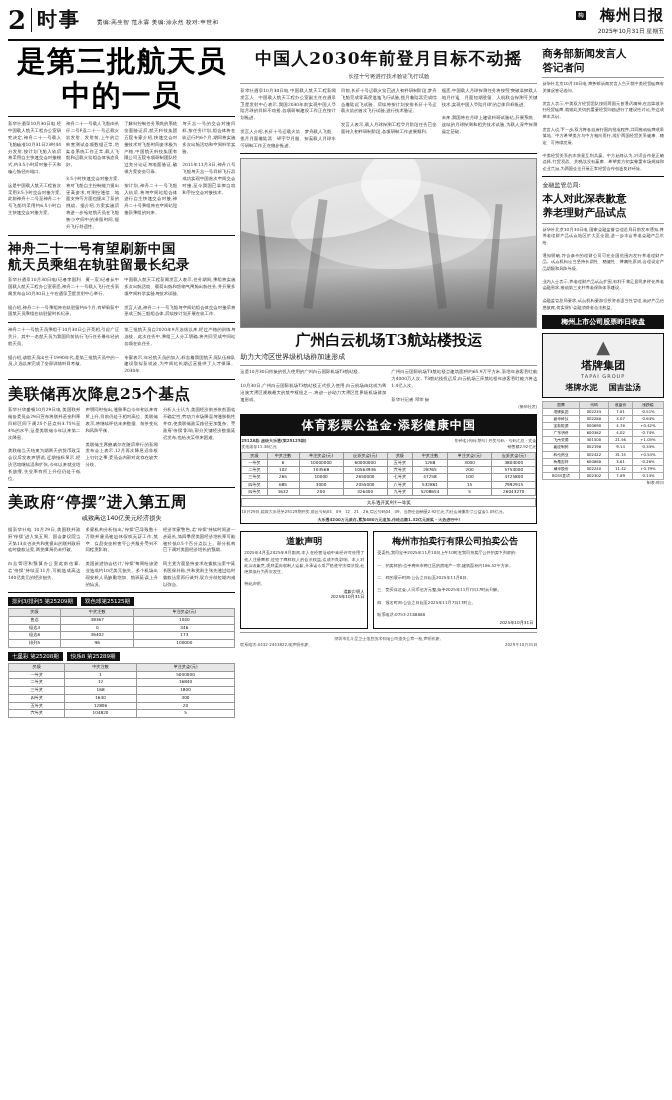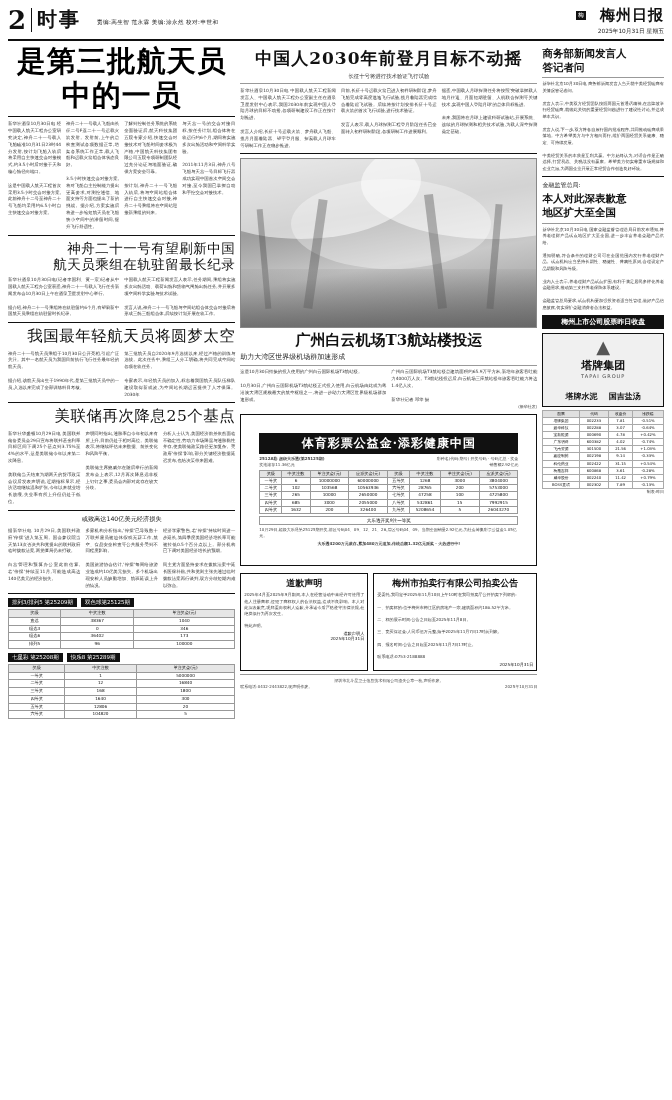--- a/index.html
+++ b/index.html
@@ -44,22 +44,22 @@
   .newscol { flex:1; }
   .body-text {
     font-size:4.4px; line-height:1.55; text-align:justify; color:#333;
     font-family:"DejaVu Sans", sans-serif;
   }
 
   .rule { border-top:1px solid #111; margin:4px 0; }
   .rule-thin { border-top:1px solid #999; margin:3px 0; }
 
   .sub-head {
-    font-family:"DejaVu Serif", serif; font-weight:normal; font-size:15.5px;
-    line-height:1.25; text-align:right; margin:3px 0 3px 0; letter-spacing:.5px;
+    font-family:"DejaVu Serif", serif; font-weight:bold; font-size:15.5px;
+    line-height:1.25; text-align:left; margin:3px 0 3px 0; letter-spacing:.5px;
   }
   .sub-head.small { font-size:13.5px; }
   .shoulder { font-size:5.4px; text-align:center; color:#333; margin-bottom:2px; }
   .kicker { font-size:6.2px; text-align:center; color:#222; margin:2px 0; }
 
   .mid-head {
     font-family:"DejaVu Serif", serif; font-weight:bold; font-size:17px;
     text-align:center; letter-spacing:1px; margin:2px 0 3px;
   }
 
@@ -79,21 +79,21 @@
   }
   .photo-caption {
     font-family:"DejaVu Serif", serif; font-weight:bold; font-size:15px;
     text-align:center; margin-top:3px;
   }
   .photo-sub { font-size:7px; text-align:left; margin-top:2px; color:#222; }
 
   .two-col-small { display:flex; gap:5px; margin-top:3px; }
 
   
-  .lottery-box { border:1px solid #111; margin-top:4px; padding:18px; }
+  .lottery-box { border:1px solid #111; margin-top:4px; padding:0; }
   .lottery-title {
     background:#111; color:#fff; text-align:center; font-weight:bold;
     font-size:12px; padding:2px 0; font-family:"DejaVu Serif", serif; letter-spacing:1px;
   }
   table.lot { width:100%; border-collapse:collapse; font-size:4.2px; margin-top:2px; }
   table.lot th, table.lot td { border:1px solid #999; padding:0 1px; text-align:center; line-height:1.5; }
   table.lot th { background:#e4e4e4; font-weight:normal; }
   .lot-strip { font-size:4.6px; text-align:center; padding:1px 0; border:1px solid #999; margin-top:2px; }
 
   
@@ -103,21 +103,21 @@
 
   
   .ad-box { border:1px solid #111; margin-top:4px; padding:3px; }
   .ad-title { font-family:"DejaVu Serif", serif; font-weight:bold; font-size:9px; text-align:center; }
   .ad-body { font-size:4.1px; line-height:1.5; text-align:justify; color:#333; margin-top:2px; }
 
   .brand-ad { border:1px solid #111; margin-top:4px; background:#f0f0f0; padding:4px 3px; text-align:center; }
   .brand-logo { font-size:18px; color:#555; line-height:1; }
   .brand-name { font-family:"DejaVu Serif", serif; font-weight:bold; font-size:11px; margin-top:2px; }
   .brand-en { font-size:5px; color:#444; letter-spacing:1px; }
-  .brand-line { font-size:8px; font-family:"DejaVu Serif", serif; font-weight:bold; margin-top:12px; }
+  .brand-line { font-size:8px; font-family:"DejaVu Serif", serif; font-weight:bold; margin-top:3px; }
 
   .stock-title { background:#111; color:#fff; font-size:7px; text-align:center; padding:2px; font-weight:bold; }
   table.stk { width:100%; border-collapse:collapse; font-size:3.8px; }
   table.stk th, table.stk td { border:1px solid #aaa; text-align:center; padding:0; line-height:1.6; }
   table.stk th { background:#e0e0e0; font-weight:normal; }
 
   
   .fin-header { display:flex; gap:4px; margin-top:4px; }
   .fin-tag { background:#111; color:#fff; font-size:5.5px; padding:1px 4px; }
   table.fin { width:100%; border-collapse:collapse; font-size:4.2px; margin-top:2px; }
@@ -185,21 +185,20 @@
         <div class="newscol body-text" style="white-space:pre-line">新华社酒泉10月30日电(记者李国利、黄一宸)记者从中国载人航天工程办公室获悉,神舟二十一号载人飞行任务新闻发布会10月30日上午在酒泉卫星发射中心举行。
 
 据介绍,神舟二十一号乘组将在轨驻留约6个月,有望刷新中国航天员乘组在轨驻留时长纪录。</div>
         <div class="newscol body-text" style="white-space:pre-line">中国载人航天工程新闻发言人表示,任务期间,乘组将实施多次出舱活动、载荷出舱和货物气闸舱出舱任务,并开展多项空间科学实验与技术试验。
 
 发言人说,神舟二十一号飞船与空间站组合体交会对接后将形成三舱三船组合体,后续按计划开展在轨工作。</div>
       </div>
 
       <div class="rule"></div>
 
-      <div class="sub-head">我国最年轻航天员将圆梦太空</div>
       <div class="colwrap">
         <div class="newscol body-text" style="white-space:pre-line">神舟二十一号航天员乘组于10月30日公开亮相,引起广泛关注。其中一名航天员为我国目前执行飞行任务最年轻的航天员。
 
 据介绍,该航天员出生于1990年代,是第三批航天员中的一员,入选以来完成了全部训练科目考核。</div>
         <div class="newscol body-text" style="white-space:pre-line">第三批航天员自2020年9月选拔以来,经过严格的训练与选拔。此次任务中,乘组三人分工明确,将共同完成空间站各项在轨任务。
 
 专家表示,年轻航天员的加入,标志着我国航天员队伍梯队建设取得新成效,为空间站长期运营提供了人才保障。2030年</div>
       </div>
 
       <div class="rule"></div>
@@ -210,20 +209,21 @@
 
 美联储当天结束为期两天的货币政策会议后发表声明说,近期指标显示,经济活动继续温和扩张,今年以来就业增长放缓,失业率有所上升但仍处于低位。</div>
         <div class="newscol body-text" style="white-space:pre-line">声明同时指出,通胀率自今年初以来有所上升,目前仍处于相对高位。美联储表示,将继续评估未来数据、前景变化和风险平衡。
 
 美联储主席鲍威尔在随后举行的新闻发布会上表示,12月再次降息远非板上钉钉之事,委员会内部对此存在较大分歧。</div>
         <div class="newscol body-text" style="white-space:pre-line">分析人士认为,美国经济前景依然面临不确定性,劳动力市场降温与通胀黏性并存,使美联储政策路径更加复杂。受政府'停摆'影响,部分关键经济数据延迟发布,也给决策带来困难。</div>
       </div>
 
       <div class="rule"></div>
 
+      <div class="sub-head">美政府“停摆”进入第五周</div>
       <div class="kicker">或致高达140亿美元经济损失</div>
       <div class="colwrap">
         <div class="newscol body-text" style="white-space:pre-line">据新华社电 10月29日,美国联邦政府'停摆'进入第五周。国会参议院当天第13次否决共和党提出的联邦政府临时拨款法案,两党僵局仍未打破。
 
 白宫管理和预算办公室此前估算,若'停摆'持续至11月,可能造成高达140亿美元的经济损失。</div>
         <div class="newscol body-text" style="white-space:pre-line">多家机构分析指出,'停摆'已导致数十万联邦雇员被迫休假或无薪工作,航空、食品安全检查等公共服务受到不同程度影响。
 
 美国旅游协会估计,'停摆'每周给旅游业造成约10亿美元损失。多个机场出现安检人员缺勤增加、航班延误上升的情况。</div>
         <div class="newscol body-text" style="white-space:pre-line">经济学家警告,若'停摆'持续时间进一步延长,第四季度美国经济增长率可能被拉低0.5个百分点以上。部分机构已下调对美国经济增长的预期。
 
@@ -485,21 +485,21 @@
 
 发言人说,下一步,双方将各自履行国内批准程序,共同推动磋商成果落地。中方希望美方与中方相向而行,维护两国经贸关系健康、稳定、可持续发展。
 
 中美经贸关系的本质是互利共赢。中方始终认为,对话合作是正确选择,打贸易战、关税战没有赢家。希望美方切实尊重市场规律和企业意愿,为两国企业开展正常经贸合作创造良好环境。</div>
 
       <div class="rule"></div>
 
       <div class="r-label">金融监管总局:</div>
       <div class="r-head">
         <div>本人对此深表歉意</div>
-        <div>地区扩大至全国</div>
+        <div>养老理财产品试点</div>
       </div>
       <div class="rule-thin"></div>
       <div class="r-body" style="white-space:pre-line">新华社北京10月30日电 国家金融监督管理总局日前发布通知,将养老理财产品试点地区扩大至全国,进一步丰富养老金融产品供给。
 
 通知明确,符合条件的理财公司可在全国范围内发行养老理财产品。试点机构应当坚持长期性、稳健性、普惠性原则,合理设定产品期限和风险等级。
 
 业内人士表示,养老理财产品试点扩围,有利于满足居民多样化养老金融需求,推动第三支柱养老保险体系建设。
 
 金融监管总局要求,试点机构要加强投资者适当性管理,做好产品信息披露,切实保护金融消费者合法权益。</div>
 

